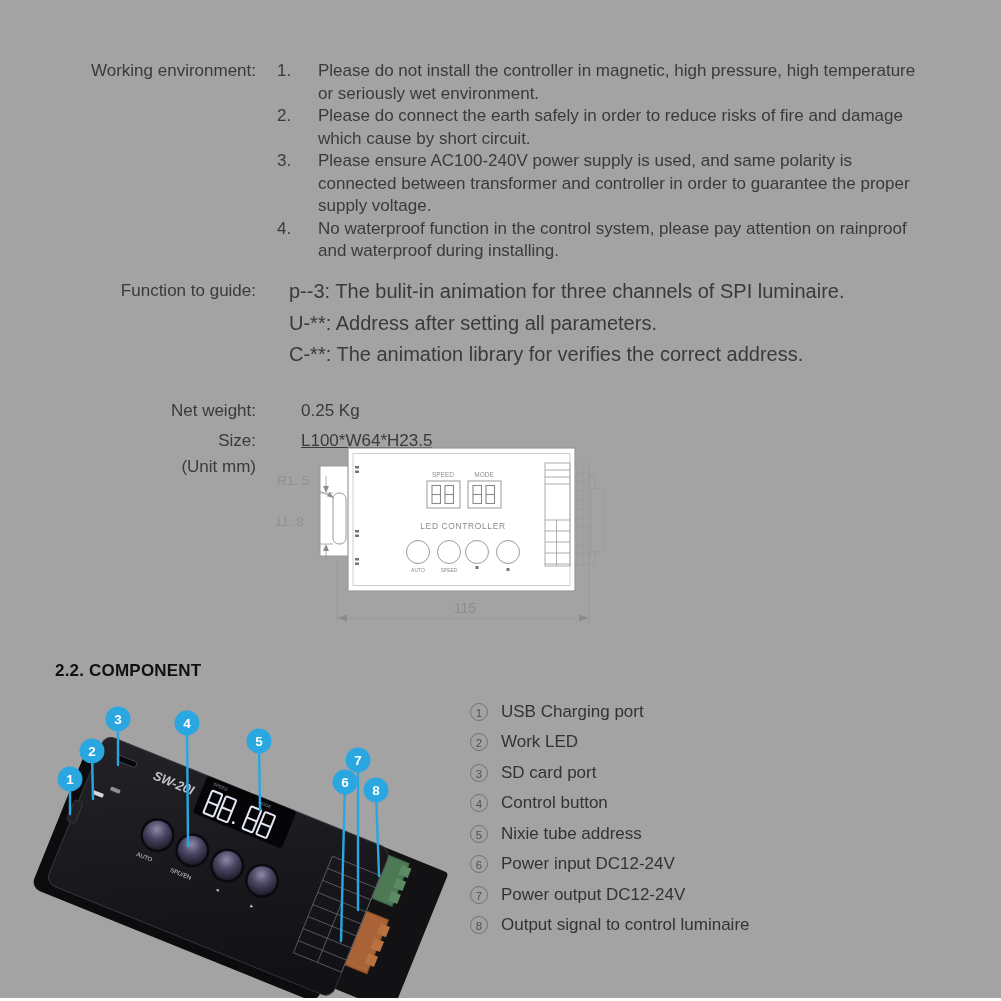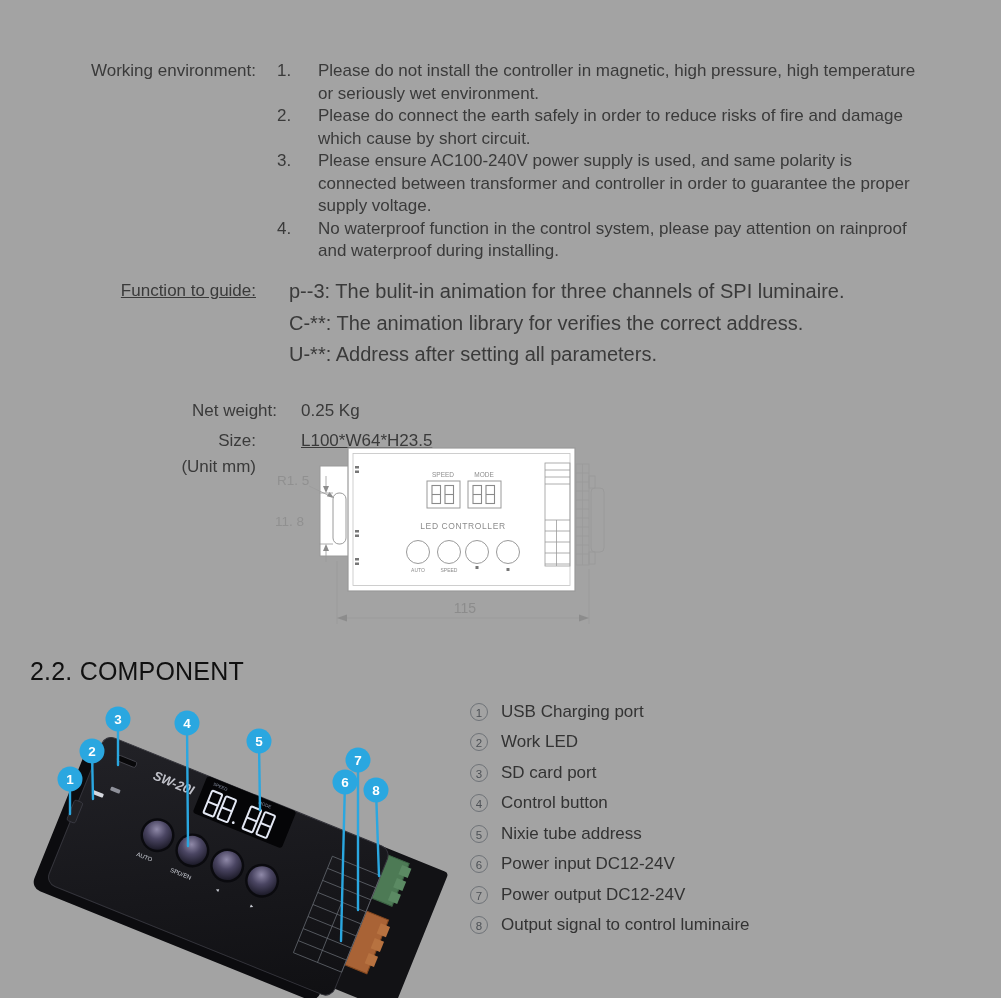--- a/index.html
+++ b/index.html
@@ -8,21 +8,21 @@
     font-family:"Liberation Sans","DejaVu Sans",sans-serif;color:#3a3a3a;padding-left:19px;
   }
   .col-label{position:absolute;left:0;width:256px;text-align:right;font-size:17px;line-height:22.5px;color:#3a3a3a;}
   .env-list{position:absolute;left:277px;top:60px;width:660px;}
   .env-item{display:flex;align-items:flex-start;}
   .env-num{width:41px;flex:0 0 41px;font-size:17px;line-height:22.5px;}
   .env-text{width:600px;font-size:17px;line-height:22.5px;}
   .fn-list{position:absolute;left:277px;top:280px;width:690px;}
   .fn-line{font-size:20px;line-height:22.5px;margin:0 0 9px 12px;}
   .spec-value{position:absolute;left:277px;font-size:17px;line-height:22.5px;margin-left:24px;}
-  .heading{position:absolute;left:30px;top:656px;font-size:25px;line-height:30px;font-weight:normal;color:#101010;letter-spacing:0.2px;}
+  .heading{position:absolute;left:55px;top:656px;font-size:17px;line-height:30px;font-weight:bold;color:#101010;letter-spacing:0.2px;}
   .legend{position:absolute;left:470px;top:702px;}
   .legend-row{display:flex;align-items:center;height:19px;margin-bottom:11.5px;}
   .lg-circle{
     width:18px;height:18px;flex:0 0 18px;border:1.4px solid #6f7378;border-radius:50%;
     font-size:11.5px;line-height:18px;text-align:center;color:#4c5055;box-sizing:border-box;margin-right:13px;
   }
   .lg-label{font-size:17px;color:#333;white-space:nowrap;}
   .svg-wrap{position:absolute;}
   svg text{font-family:"Liberation Sans","DejaVu Sans",sans-serif;}
 </style>
@@ -45,28 +45,28 @@
     <div class="env-item">
       <span class="env-num">3.</span>
       <span class="env-text">Please ensure AC100-240V power supply is used, and same polarity is connected between transformer and controller in order to guarantee the proper supply voltage.</span>
     </div>
     <div class="env-item">
       <span class="env-num">4.</span>
       <span class="env-text">No waterproof function in the control system, please pay attention on rainproof and waterproof during installing.</span>
     </div>
   </div>
 
-  <div class="col-label" style="top:280px;text-decoration:underline;">Function to guide:</div>
+  <div class="col-label" style="top:280px;">Function to guide:</div>
   <div class="fn-list">
     <p class="fn-line">p--3: The bulit-in animation for three channels of SPI luminaire.</p>
+    <p class="fn-line">U-**: Address after setting all parameters.</p>
     <p class="fn-line">C-**: The animation library for verifies the correct address.</p>
-    <p class="fn-line">U-**: Address after setting all parameters.</p>
-  </div>
-
-  <div class="col-label" style="top:400px;margin-left:21px;">Net weight:</div>
+  </div>
+
+  <div class="col-label" style="top:400px;">Net weight:</div>
   <div class="spec-value" style="top:400px;">0.25 Kg</div>
 
   <div class="col-label" style="top:430px;">Size:</div>
   <div class="spec-value" style="top:430px;text-decoration:underline;">L100*W64*H23.5</div>
 
   <div class="col-label" style="top:456px;">(Unit mm)</div>
 
   <div class="svg-wrap" style="left:253px;top:436px;width:400px;height:200px;">
     <svg width="400" height="200" viewBox="0 0 400 200">
       <g stroke="#9a9a9a" fill="none" stroke-width="1">

